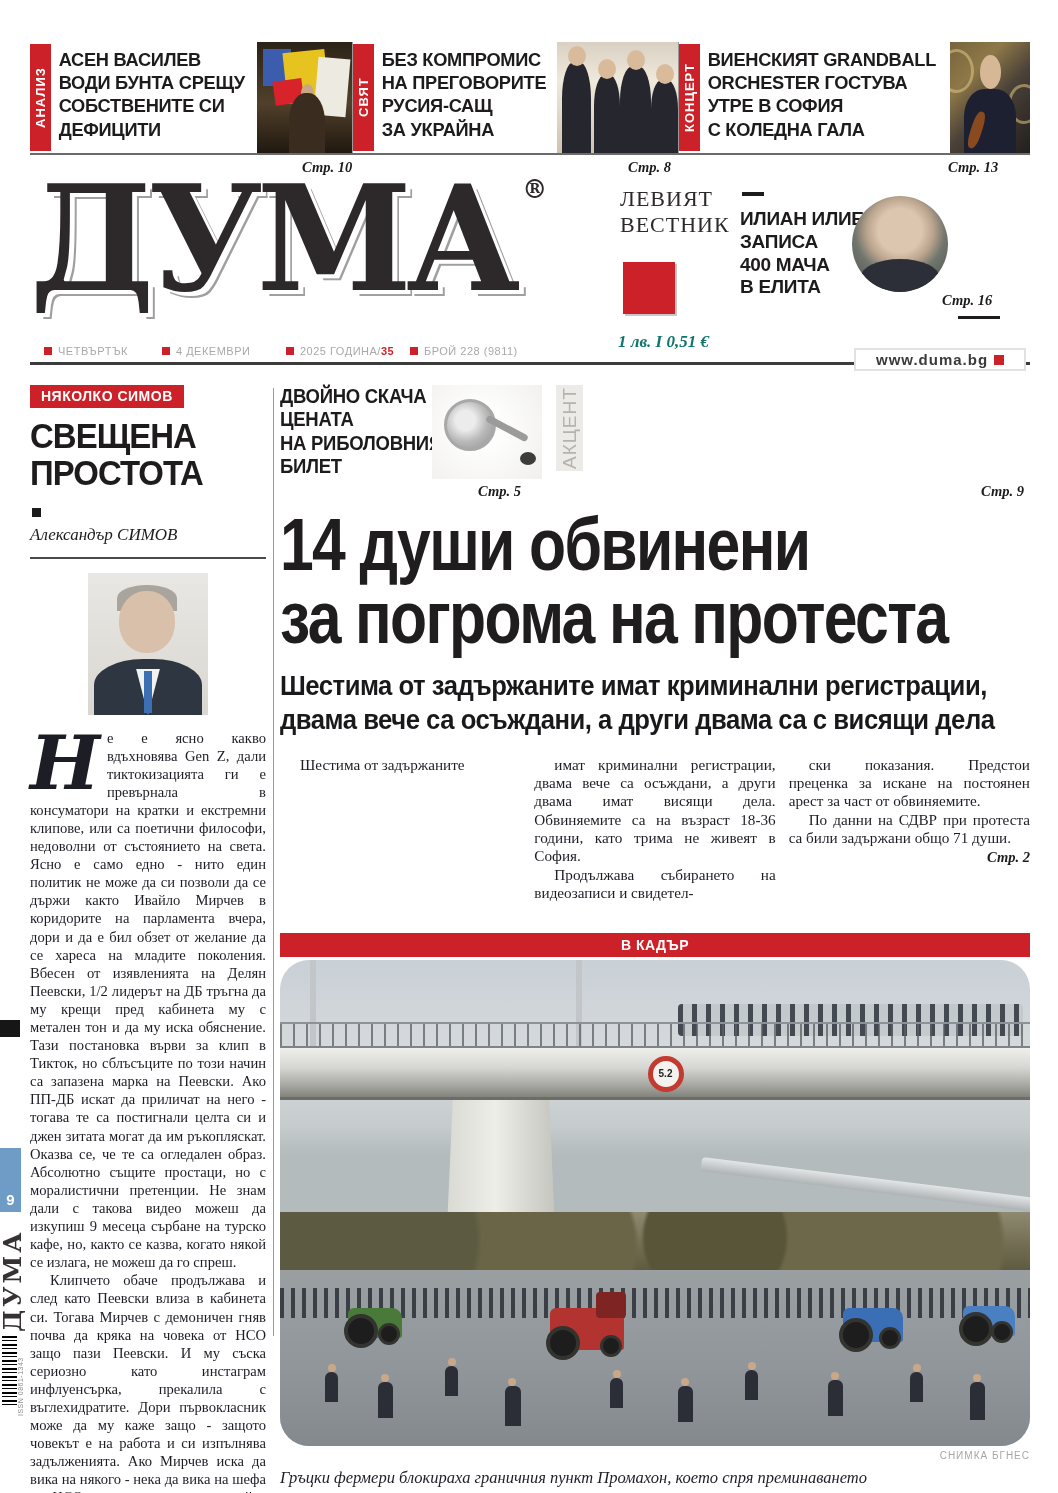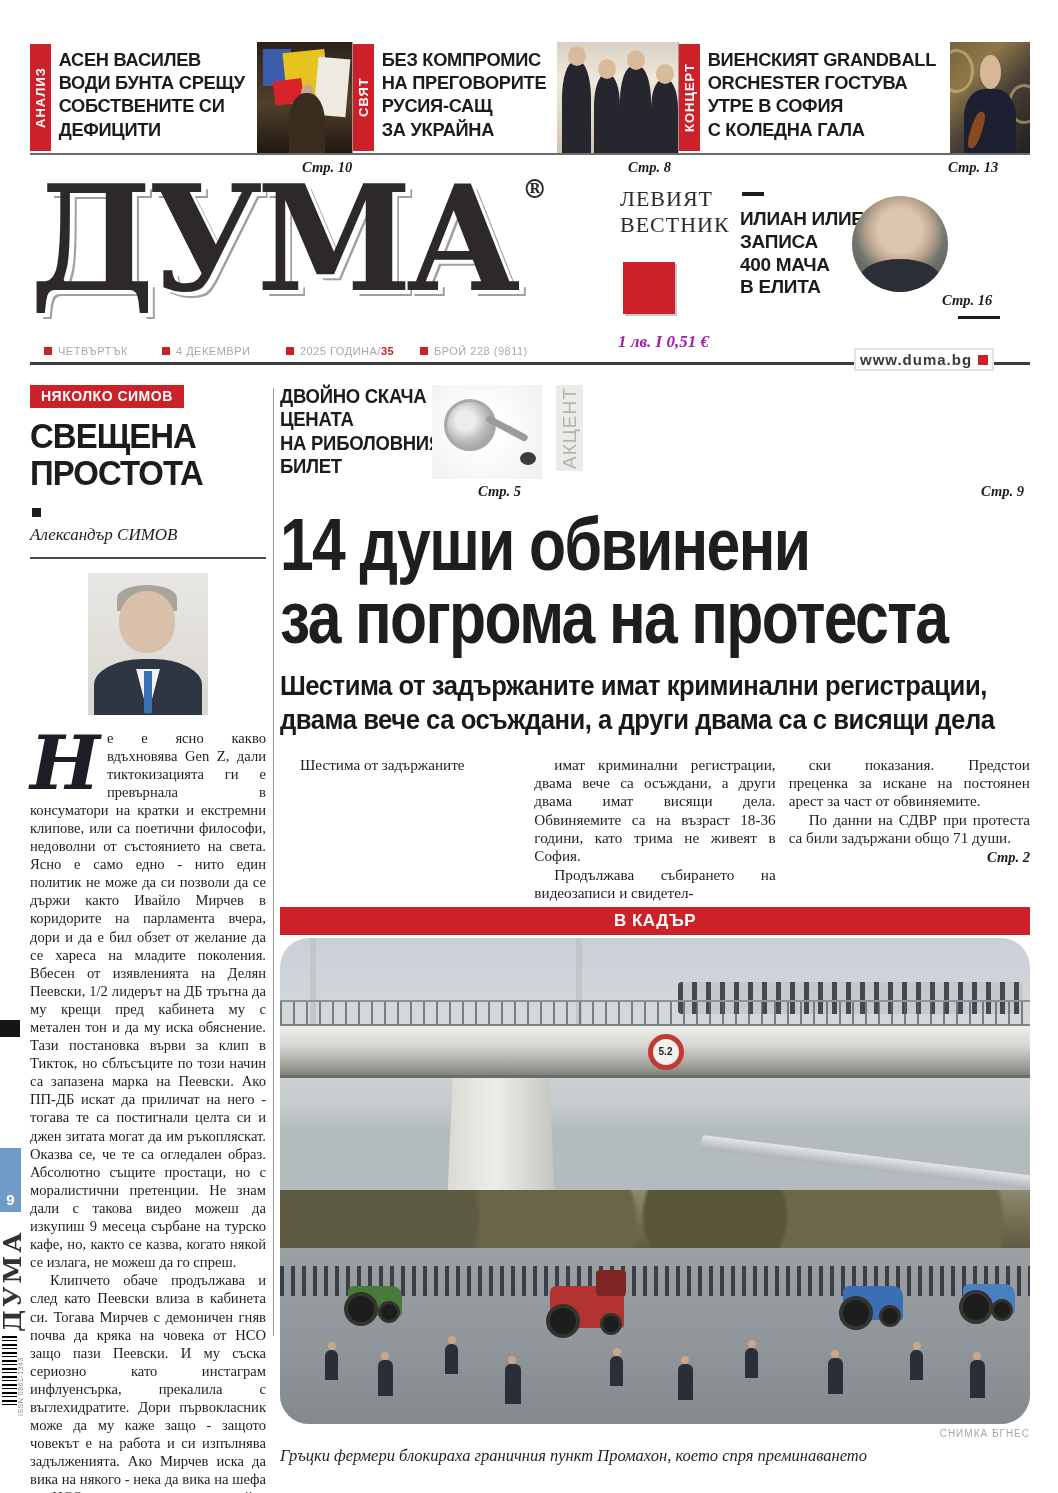--- a/index.html
+++ b/index.html
@@ -56,42 +56,42 @@
   .masthead { position:absolute; left:30px; top:176px; width:1000px; height:172px; }
   .logo { position:absolute; left:0; top:-14px; font-family:"DejaVu Serif", serif;
     font-weight:bold; font-size:146px; line-height:1.05; letter-spacing:-6px; color:#2d292a;
     text-shadow:5px 4px 0 #fff, 7px 6px 0 #9f9f9f; transform:scaleX(.96); transform-origin:left top; }
   .logo .reg { font-size:26px; letter-spacing:0; vertical-align:top; position:relative; top:14px; left:8px; text-shadow:none; }
   .tagline { position:absolute; left:590px; top:10px; font-family:"Liberation Serif", serif;
     font-size:22px; line-height:1.2; letter-spacing:1px; color:#2d292a; }
   .logo-square { position:absolute; left:593px; top:86px; width:52px; height:52px; background:#cc2129;
     box-shadow:2px 2px 0 #c7c7c7; }
   .price { position:absolute; left:588px; top:156px; font-family:"Liberation Serif", serif;
-    font-style:italic; font-weight:bold; font-size:17px; color:#a21caf; }
+    font-style:italic; font-weight:bold; font-size:17px; color:#0f766e; }
   .promo-dash { position:absolute; left:712px; top:16px; width:22px; height:4px; background:#1d1b1c; }
   .promo-title { position:absolute; left:710px; top:32px; width:140px; font-weight:800;
     font-size:19px; line-height:1.2; color:#1d1b1c; letter-spacing:-0.3px; }
   .avatar { position:absolute; left:822px; top:20px; width:96px; height:96px; border-radius:50%;
     background:radial-gradient(circle at 50% 36%, #dcc6b0 0 28%, #bca58e 42%, #70756d 58%, #474b46 100%);
     overflow:hidden; }
   .avatar::after { content:""; position:absolute; left:8%; bottom:-6%; width:84%; height:40%;
     background:#2c2f38; border-radius:50% 50% 0 0; }
   .promo-page { position:absolute; left:912px; top:116px; }
   .promo-underline { position:absolute; left:928px; top:140px; width:42px; height:3px; background:#1d1b1c; }
-  .website { position:absolute; left:826px; top:174px; background:#fff; padding:1px 4px;
+  .website { position:absolute; left:826px; top:174px; background:#fff; padding:1px 20px;
     font-weight:bold; font-size:15px; letter-spacing:1px; color:#3a3a3a;
     box-shadow:0 0 0 2px #e2e2e2; z-index:3; display:flex; align-items:center; gap:6px; }
   .website .sq { width:10px; height:10px; background:#cc2129; display:inline-block; }
 
   
   .dateline { position:absolute; left:44px; top:345px; width:700px; height:14px; font-size:11px;
     color:#a9a9a9; letter-spacing:.5px; }
   .dl-item { position:absolute; display:flex; align-items:center; gap:6px; white-space:nowrap; }
   .dl-item .sq { width:8px; height:8px; background:#cc2129; flex:none; }
-  .dl1 { left:0; } .dl2 { left:118px; } .dl3 { left:242px; } .dl4 { left:376px; }
+  .dl1 { left:0; } .dl2 { left:118px; } .dl3 { left:242px; } .dl4 { left:366px; }
   .dl-red { color:#cc2129; font-weight:bold; }
   .thick-rule { position:absolute; left:30px; top:362px; width:1000px; height:3px; background:#3c3c3c; }
 
   
   .content { position:absolute; left:30px; top:380px; width:1000px; }
   .v-divider { position:absolute; left:243px; top:8px; width:1px; height:948px; background:#9a9a9a; }
 
   
   .left-col { position:absolute; left:0; top:5px; width:236px; }
   .op-kicker { display:inline-block; background:#cc2129; color:#fff; font-weight:bold;
@@ -145,21 +145,21 @@
   .row1-refs .r3 { position:absolute; right:6px; }
   .lead-headline { margin-top:6px; font-weight:800; font-size:74px; line-height:.98;
     letter-spacing:-2px; color:#1f1d1e; transform:scaleX(.82); transform-origin:left top; white-space:nowrap; }
   .lead-subhead { margin-top:16px; font-size:27px; line-height:1.25; color:#19191c;
     font-weight:600; letter-spacing:-0.5px; transform:scaleX(.95); transform-origin:left top; white-space:nowrap; }
   .lead-cols { margin-top:18px; display:flex; gap:13px; }
   .lead-col { flex:1; font-family:"Liberation Serif", serif; font-size:15.2px; line-height:1.21;
     text-align:justify; color:#1d1d26; }
   .lead-col p { text-indent:20px; }
   .lead-page { text-align:right; margin-top:2px; }
-  .photo-kicker { margin-top:4px; background:#cc2129; color:#fff; font-weight:bold; font-size:17px;
+  .photo-kicker { margin-top:30px; background:#cc2129; color:#fff; font-weight:bold; font-size:14px;
     text-align:center; letter-spacing:.5px; padding:4px 0; }
   
   .main-photo { margin-top:3px; position:relative; height:486px; overflow:hidden;
     background:linear-gradient(180deg,#c9d0d6 0%,#d6dadc 20%,#c6cccd 34%,#b4bbbc 40%);border-radius:29px; }
   .mp-post { position:absolute; top:0; width:6px; background:#c2c6c8; }
   .mp-post.p1 { left:30px; height:86px; }
   .mp-post.p2 { left:296px; height:86px; }
   .mp-bridge-crowd { position:absolute; top:44px; left:53%; right:1%; height:32px;
     background:repeating-linear-gradient(90deg, rgba(52,58,66,.9) 0 5px, rgba(120,126,132,.15) 5px 14px);
     border-radius:4px; }

